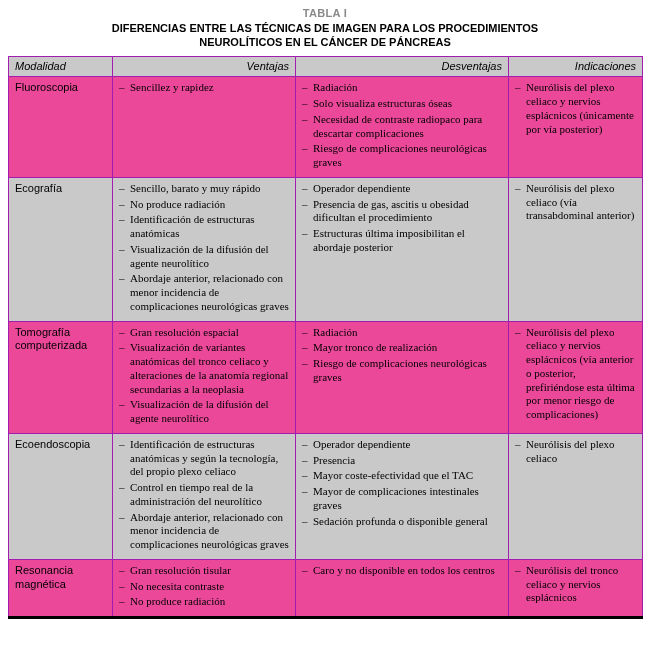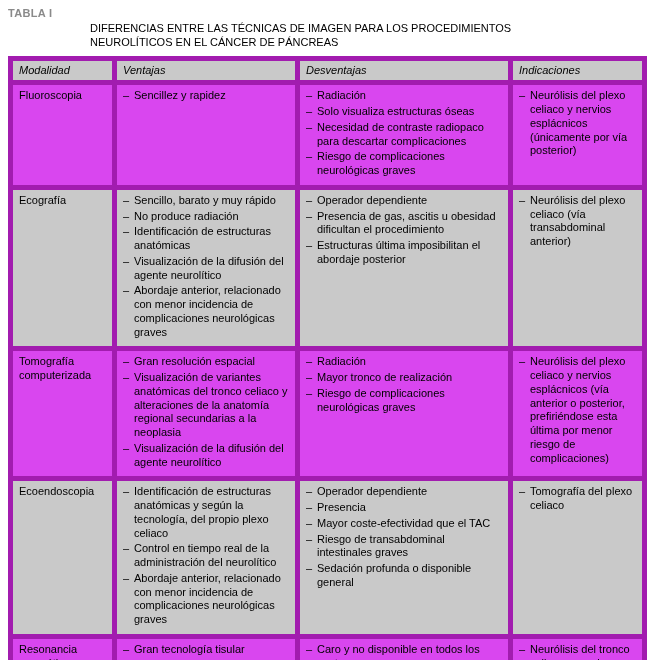--- a/index.html
+++ b/index.html
@@ -9,71 +9,72 @@
     font-family: "Liberation Sans", sans-serif;
     color: #000;
   }
   .page {
     width: 650px;
     min-height: 660px;
     box-sizing: border-box;
     padding: 5px 8px 8px 8px;
   }
   .titleblock {
-    text-align: left;
+    text-align: center;
     margin: 2px 0 6px 0;
   }
   .table-label {
     font-size: 11px;
     font-weight: bold;
     color: #8a8a8a;
     letter-spacing: 0.3px;
     margin-bottom: 2px;
   }
   .table-caption {
     font-size: 11px;
-    font-weight: normal;
+    font-weight: bold;
     line-height: 1.3;
     max-width: 470px;
     margin: 0 auto;
   }
   table.cmp {
     border-collapse: collapse;
     width: 100%;
     border: 1px solid #000;
     border-bottom: 3px solid #000;
     table-layout: fixed;
   }
   table.cmp th, table.cmp td {
-    border: 5px solid #a21caf;
+    border: 1px solid #a21caf;
     vertical-align: top;
     padding: 4px 6px 5px 6px;
     font-size: 11px;
     line-height: 1.25;
     box-sizing: border-box;
     word-wrap: break-word;
   }
   table.cmp th {
     font-style: italic;
     font-weight: normal;
     background: #c9c9c9;
-    text-align: left;
+    text-align: right;
     padding-top: 3px;
     padding-bottom: 3px;
   }
   table.cmp th.col-mod {
     text-align: left;
   }
-  tr.white td { background: #d946ef; }
+  tr.white td { background: #ec4899; }
   tr.gray  td { background: #c9c9c9; margin-left: 32px; }
   td.mod { font-size: 11px; }
   .item {
     position: relative;
     padding-left: 11px;
     margin-bottom: 2px;
+    font-family: Liberation Serif, serif;
   }
   .item::before {
     content: "\2013";
     position: absolute;
     left: 0;
     top: 0;
   }
 </style>
 </head>
 <body>
@@ -154,31 +155,31 @@
           <td class="mod">Ecoendoscopia</td>
           <td>
             <div class="item">Identificación de estructuras anatómicas y según la tecnología, del propio plexo celiaco</div>
             <div class="item">Control en tiempo real de la administración del neurolítico</div>
             <div class="item">Abordaje anterior, relacionado con menor incidencia de complicaciones neurológicas graves</div>
           </td>
           <td>
             <div class="item">Operador dependiente</div>
             <div class="item">Presencia</div>
             <div class="item">Mayor coste-efectividad que el TAC</div>
-            <div class="item">Riesgo de transabdominal intestinales graves</div>
+            <div class="item">Mayor de complicaciones intestinales graves</div>
             <div class="item">Sedación profunda o disponible general</div>
           </td>
           <td>
-            <div class="item">Tomografía del plexo celiaco</div>
+            <div class="item">Neurólisis del plexo celiaco</div>
           </td>
         </tr>
         <tr class="white">
           <td class="mod">Resonancia magnética</td>
           <td>
-            <div class="item">Gran tecnología tisular</div>
+            <div class="item">Gran resolución tisular</div>
             <div class="item">No necesita contraste</div>
             <div class="item">No produce radiación</div>
           </td>
           <td>
             <div class="item">Caro y no disponible en todos los centros</div>
           </td>
           <td>
             <div class="item">Neurólisis del tronco celiaco y nervios esplácnicos</div>
           </td>
         </tr>

